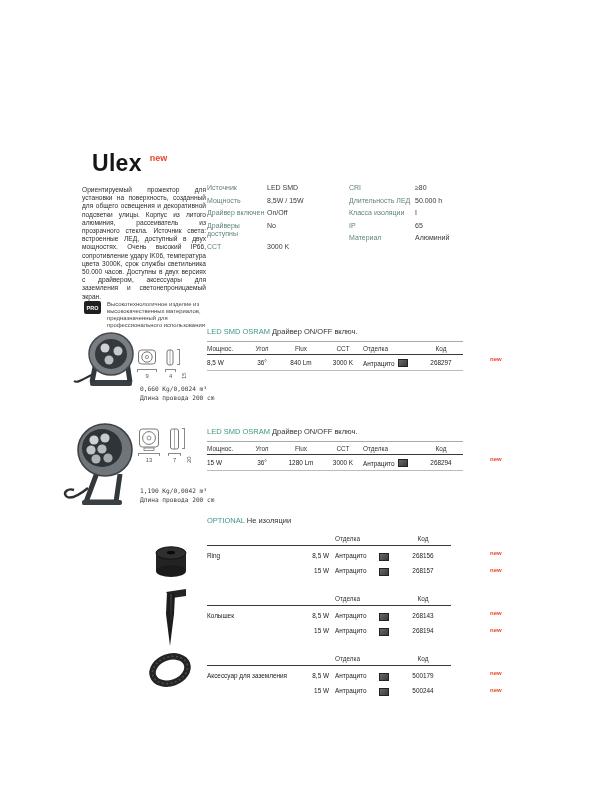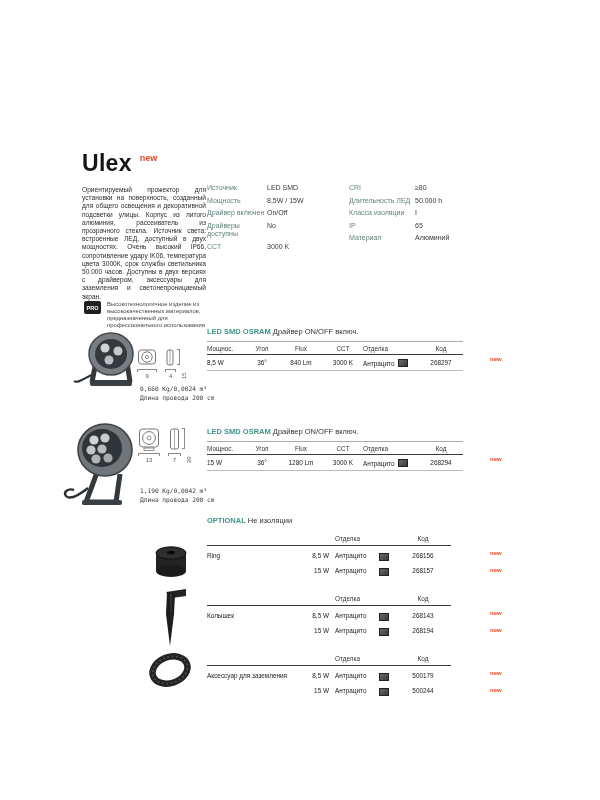--- a/index.html
+++ b/index.html
@@ -1,19 +1,19 @@
 <!DOCTYPE html>
 <html><head>
 <meta charset="utf-8">
 <style>
   html,body{margin:0;padding:0;background:#fff;}
   body{width:600px;height:800px;font-family:"Liberation Sans",sans-serif;color:#2b2b2b;}
   .page{position:relative;width:600px;height:800px;background:#fff;overflow:hidden;}
 
-  .title-row{position:absolute;left:82px;top:150px;display:flex;gap:8px;align-items:flex-start;}
+  .title-row{position:absolute;left:92px;top:150px;display:flex;gap:8px;align-items:flex-start;}
   .title-row h1{margin:0;font-size:23px;font-weight:bold;color:#161616;letter-spacing:.3px;}
   .badge-new{color:#e8472a;font-size:9px;font-weight:bold;margin-top:3px;}
 
   .desc{position:absolute;left:82px;top:186px;width:124px;font-size:6.6px;line-height:8.2px;
         color:#2d2d2d;text-align:justify;margin:0;}
 
   .specs{position:absolute;left:207px;top:184px;display:flex;gap:16px;}
   .spec-col{display:flex;flex-direction:column;gap:4px;}
   .spec-row{display:flex;}
   .spec-row .sl{width:60px;font-size:7px;line-height:8.5px;color:#5f837c;}
@@ -34,21 +34,21 @@
   .dnum{font-size:5.8px;color:#555;}
   .vwrap{display:flex;gap:1px;}
   .vline{width:3px;border-top:1px solid #8a8a8a;border-bottom:1px solid #8a8a8a;border-right:1px solid #8a8a8a;box-sizing:border-box;}
   .vnum{font-size:5.8px;color:#555;writing-mode:vertical-rl;transform:rotate(180deg);line-height:6px;}
 
   .weight{position:absolute;font-family:"DejaVu Sans Mono",monospace;font-size:6.2px;line-height:8.5px;color:#3a3a3a;}
 
   
   .ptable{position:absolute;width:300px;}
   .pt-header{font-size:7.5px;margin-bottom:5px;}
-  .series{color:#3f9688;font-weight:bold;}
+  .series{color:#3f9688;font-weight:normal;}
   .drv{color:#333;}
   .grid{display:grid;grid-template-columns:38px 34px 44px 40px 56px 44px;width:256px;border-top:1px solid #aaa;}
   .grid .h{font-size:6.4px;color:#333;padding:3px 0 2px;border-bottom:1.4px solid #3a3a3a;}
   .grid .c{font-size:6.4px;color:#222;padding:4px 0 3px;border-bottom:1px solid #bbb;}
   .ctr{text-align:center;}
   .fin{display:flex;gap:4px;align-items:center;}
   .swatch{width:8px;height:6px;background:linear-gradient(135deg,#6a6a6a,#3a3a3a);border:.5px solid #222;flex:0 0 auto;}
   .new-tag{position:absolute;left:283px;color:#e8472a;font-size:6px;font-weight:bold;}
 
   

